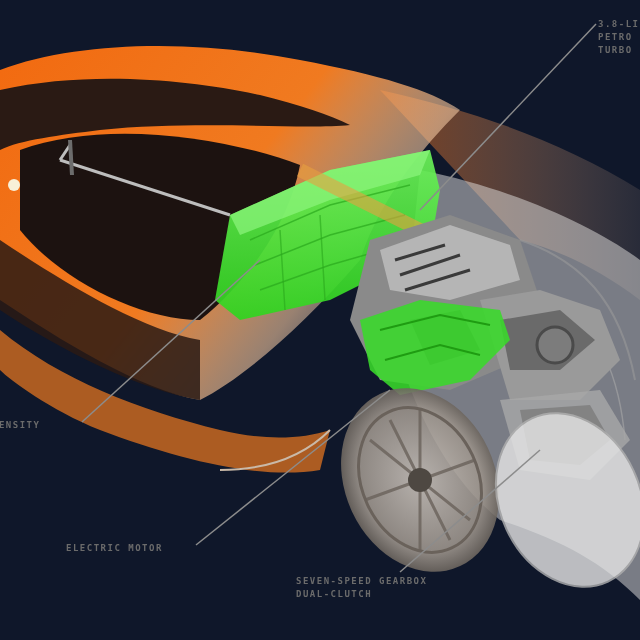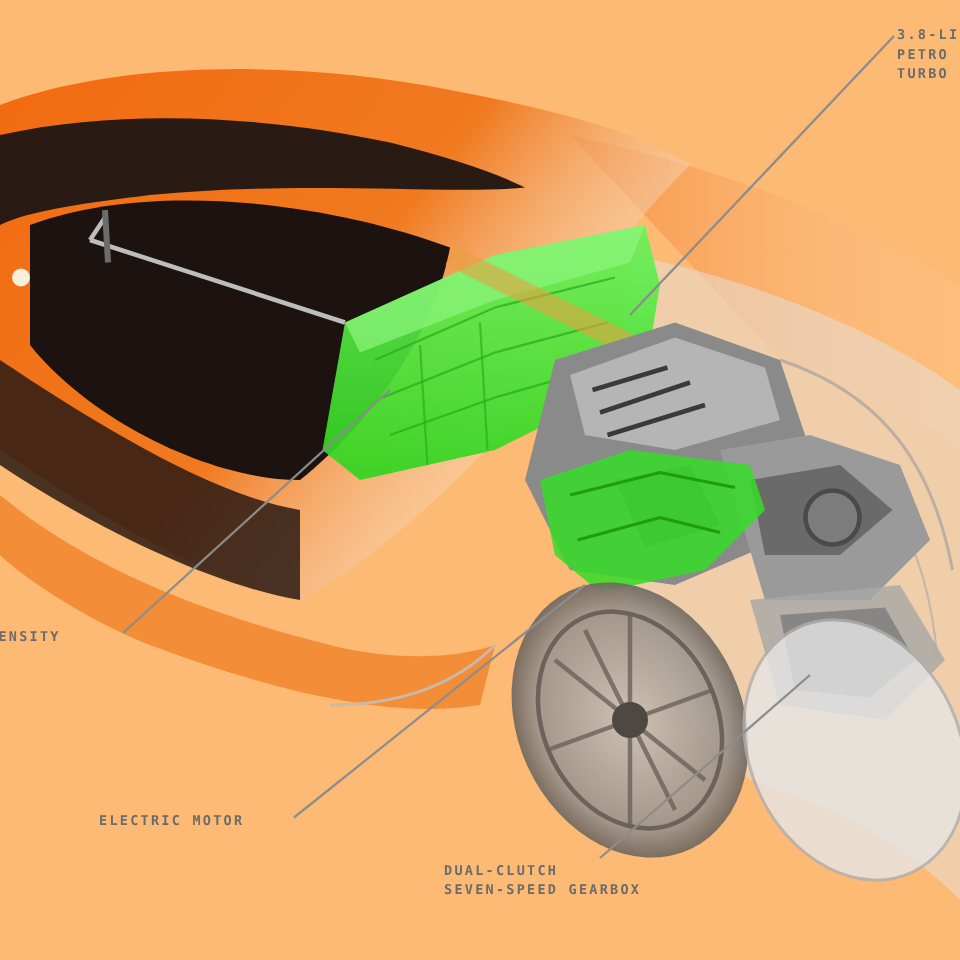--- a/index.html
+++ b/index.html
@@ -1,18 +1,18 @@
 <!DOCTYPE html>
 <html><head>
   <meta charset="utf-8">
   <style>
     html, body { margin: 0; padding: 0; background: #ffffff; }
     .stage {
       position: relative; width: 640px; height: 640px; overflow: hidden;
-      background: #fdba74; font-family: "DejaVu Sans", sans-serif;
+      background: #0f172a; font-family: "DejaVu Sans", sans-serif;
     }
     svg.art { position: absolute; left: 0; top: 0; width: 640px; height: 640px; }
     .label {
       position: absolute; font-size: 9px; font-weight: bold; letter-spacing: 1.5px;
       color: #6b6b6b; line-height: 13px; white-space: nowrap;
       font-family: "DejaVu Sans Mono", monospace;
     }
     .lbl-engine { left: 598px; top: 18px; }
     .lbl-battery { left: -8px; top: 419px; }
     .lbl-motor { left: 66px; top: 542px; text-align: center; }
@@ -123,16 +123,16 @@
   <div class="label lbl-battery">
     <div>DENSITY</div>
     <div>R</div>
   </div>
 
   <div class="label lbl-motor">
     <div>ELECTRIC MOTOR</div>
   </div>
 
   <div class="label lbl-gearbox">
+    <div>SEVEN-SPEED GEARBOX</div>
     <div>DUAL-CLUTCH</div>
-    <div>SEVEN-SPEED GEARBOX</div>
   </div>
 </div>
 
 </body></html>

